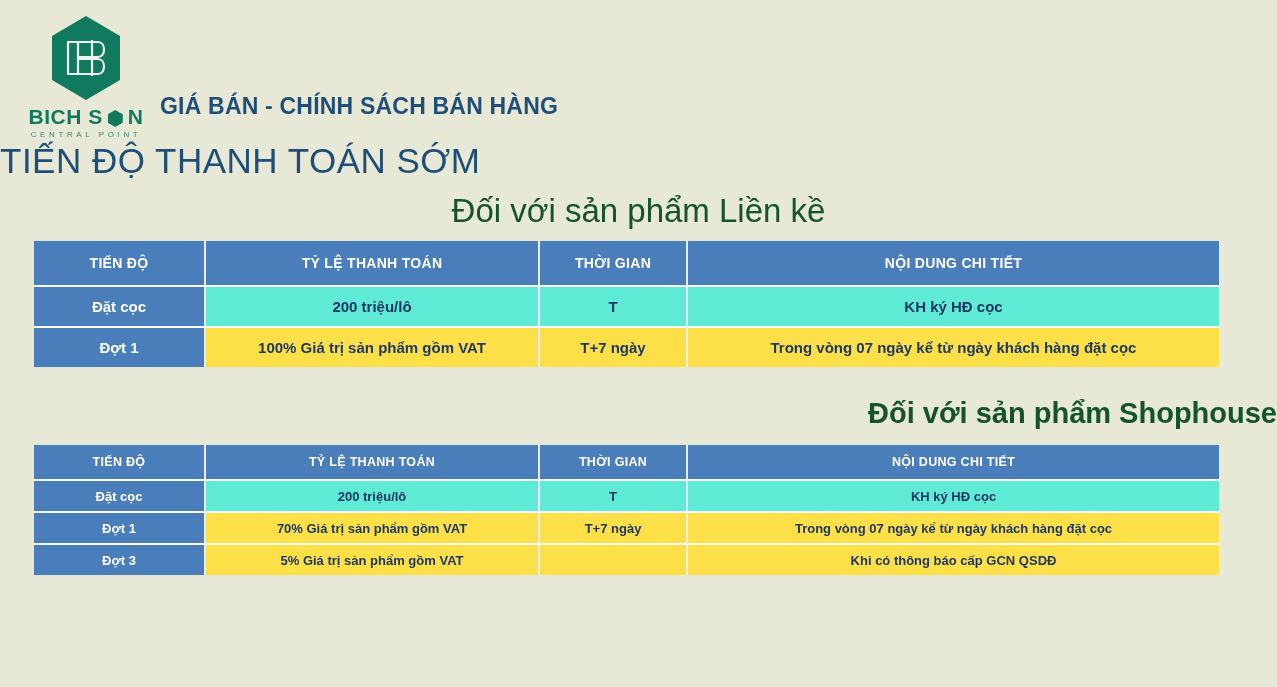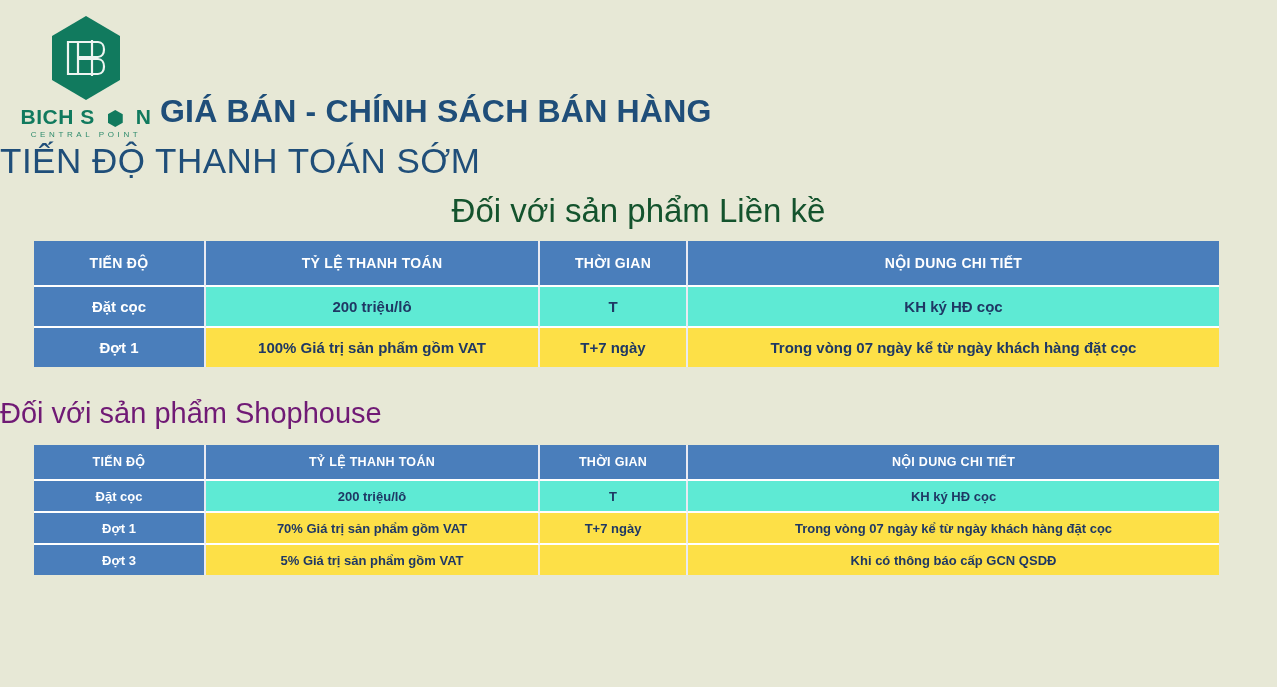--- a/index.html
+++ b/index.html
@@ -34,21 +34,21 @@
   .logo-wordmark {
     margin-top: 4px;
     font-size: 21px;
     font-weight: bold;
     color: #117a5e;
     letter-spacing: 0.5px;
     line-height: 1;
     display: flex;
     justify-content: center;
     align-items: center;
-    gap: 12px;
+    gap: 4px;
     white-space: nowrap;
   }
   .logo-wordmark .seg2 { margin-left: 7px; }
   .hex-o {
     display: inline-block;
     width: 15px;
     height: 17px;
     background: #117a5e;
     clip-path: polygon(50% 0%, 100% 25%, 100% 75%, 50% 100%, 0% 75%, 0% 25%);
     position: relative;
@@ -62,21 +62,21 @@
     letter-spacing: 3.6px;
     font-weight: normal;
     white-space: nowrap;
   }
 
   
   .heading-kicker {
     position: absolute;
     left: 160px;
     top: 93px;
-    font-size: 32px;
+    font-size: 23px;
     font-weight: bold;
     color: #1f4e79;
     letter-spacing: 0.2px;
     white-space: nowrap;
   }
   .heading-main {
     position: absolute;
     left: 0;
     right: 0;
     top: 141px;
@@ -94,24 +94,24 @@
     text-align: center;
     font-size: 33px;
     font-weight: normal;
     color: #14532d;
   }
   .heading-sub2 {
     position: absolute;
     left: 0;
     right: 0;
     top: 397px;
-    text-align: left;
+    text-align: right;
     font-size: 29px;
-    font-weight: normal;
-    color: #701a75;
+    font-weight: bold;
+    color: #14532d;
   }
 
   
   .ptable {
     position: absolute;
     border-collapse: separate;
     border-spacing: 0;
     table-layout: fixed;
   }
   .ptable td, .ptable th {

